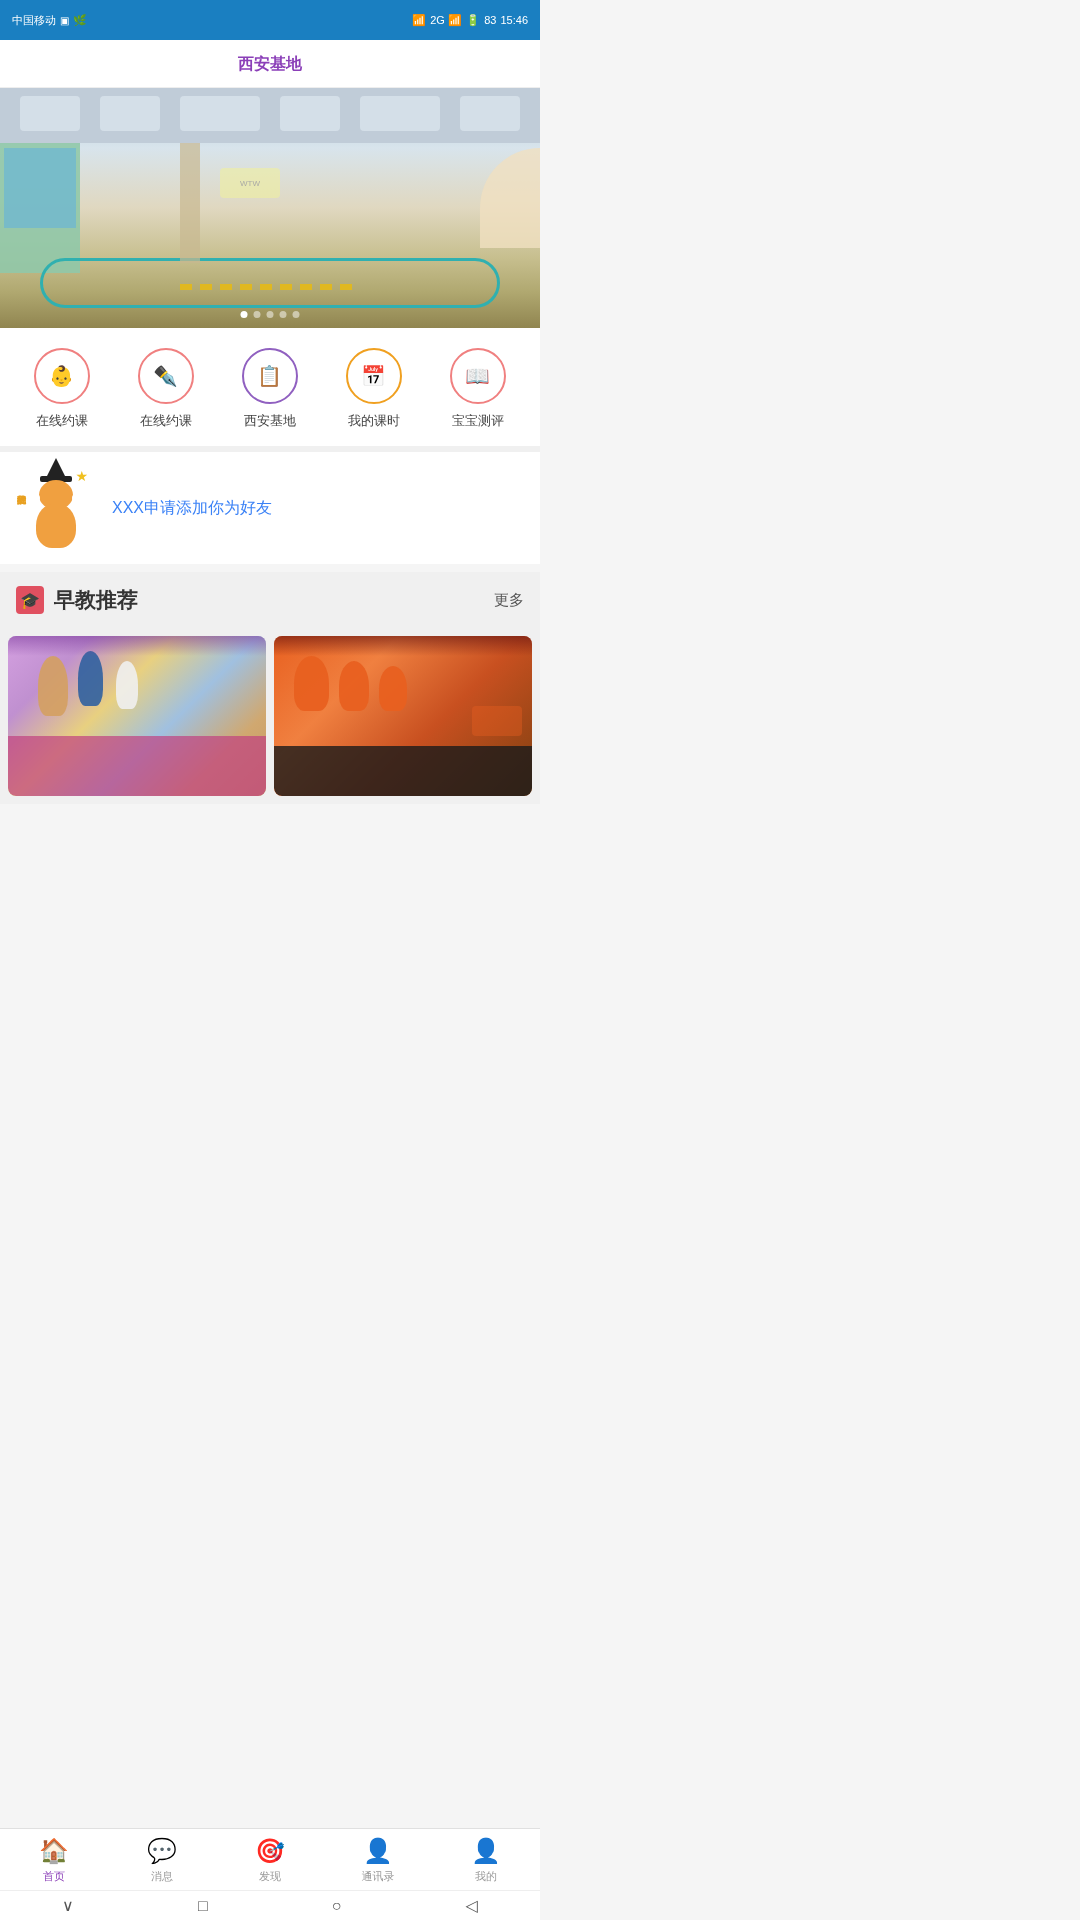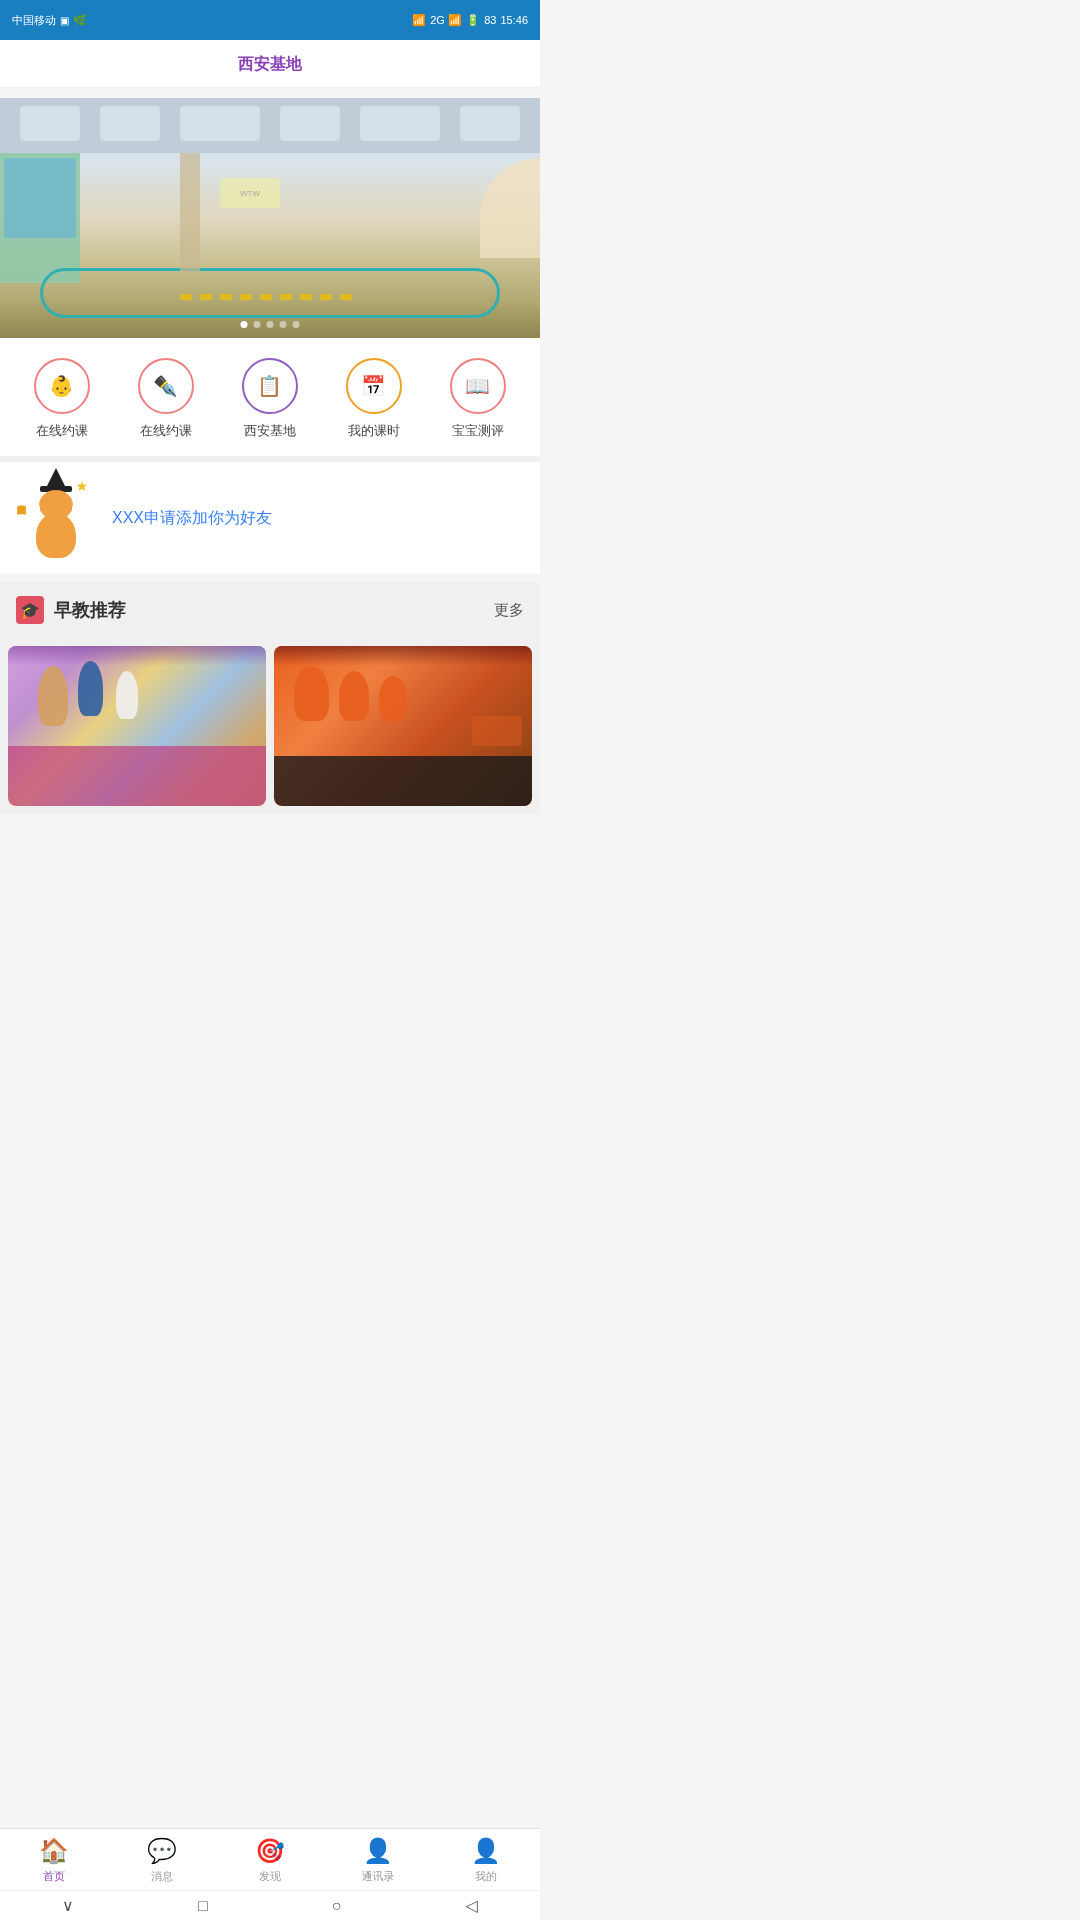--- a/index.html
+++ b/index.html
@@ -218,21 +218,21 @@
       height: 28px;
       background: #e05060;
       border-radius: 4px;
       display: flex;
       align-items: center;
       justify-content: center;
       color: white;
       font-size: 16px;
     }
     .section-label {
-      font-size: 18px;
+      font-size: 21px;
       font-weight: 600;
       color: #333;
     }
     .more-link {
       font-size: 15px;
       color: #555;
     }
 
     
     .image-grid {
@@ -314,21 +314,20 @@
       align-items: center;
       border-top: 1px solid #eee;
     }
     .sys-btn {
       font-size: 16px;
       color: #555;
     }
 
     .main-content {
       padding-bottom: 110px;
-      margin-top: 10px;
     }
   </style>
 </head>
 <body>
 
 <div class="status-bar">
   <div class="status-left">
     <span>中国移动</span>
     <span style="font-size:10px;">▣</span>
     <span style="color:#e04040;">🌿</span>

